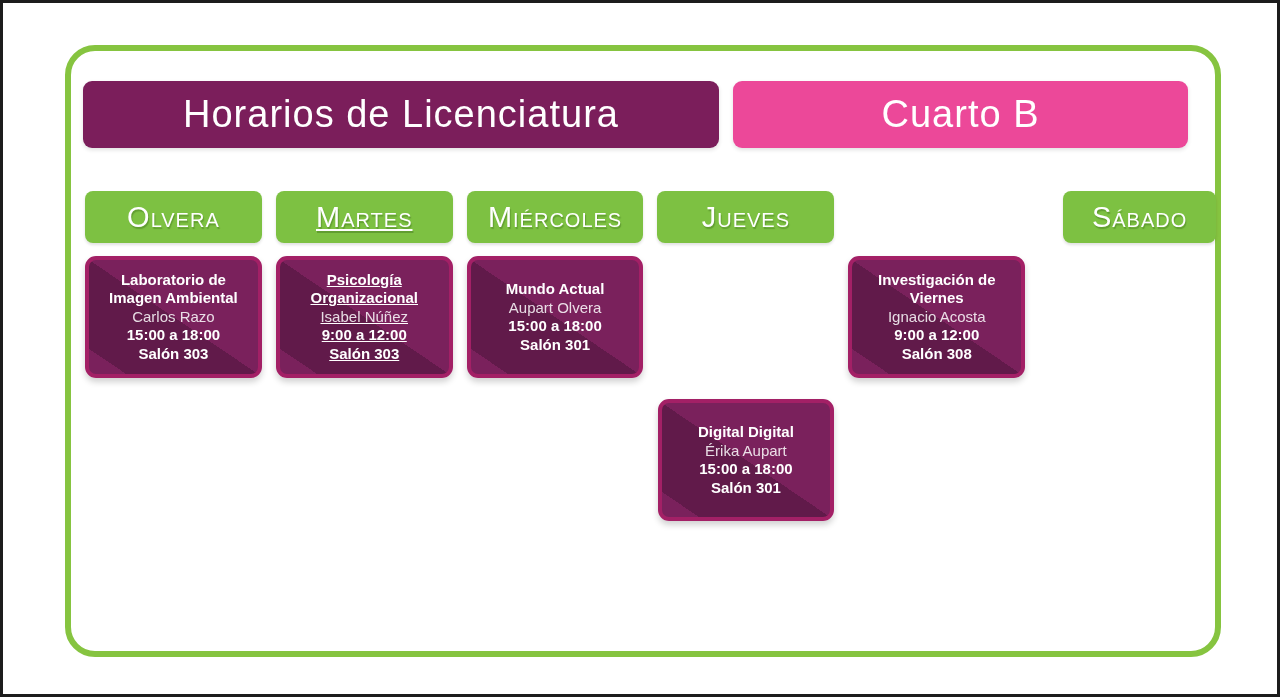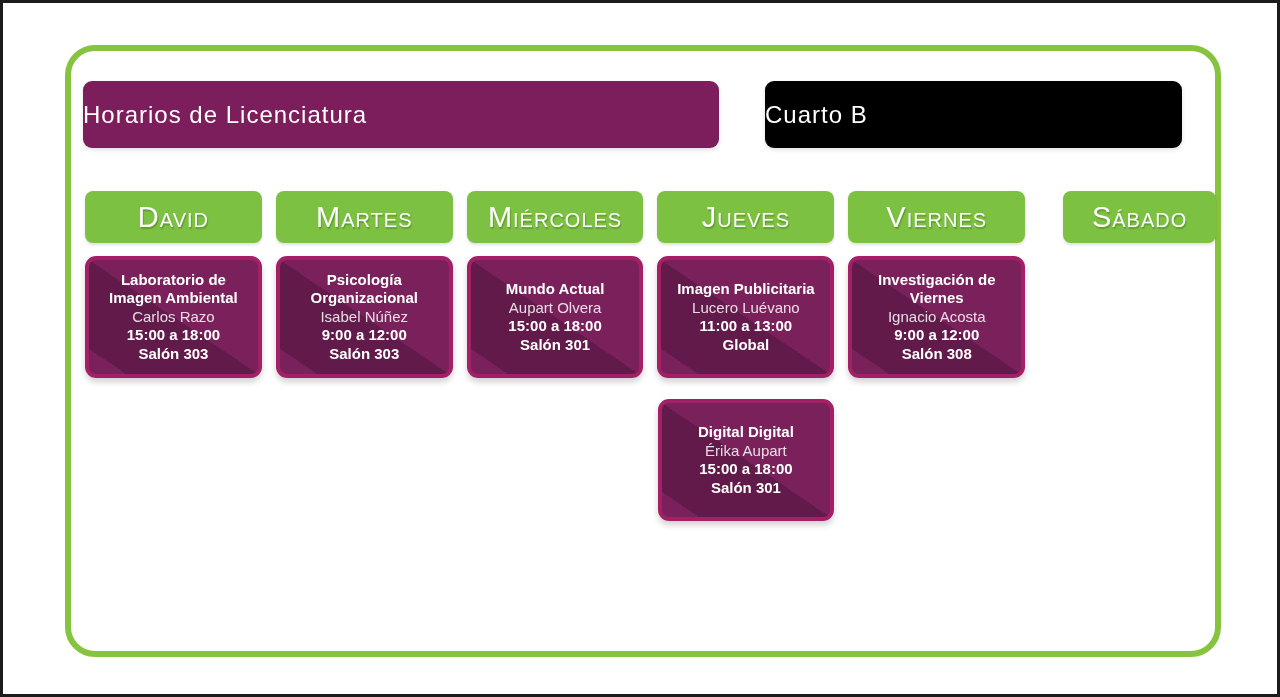--- a/index.html
+++ b/index.html
@@ -24,27 +24,28 @@
     background: #ffffff;
   }
 
   .title-bar {
     position: absolute;
     top: 78px;
     height: 67px;
     border-radius: 9px;
     display: flex;
     align-items: center;
+    justify-content: center;
     color: #ffffff;
-    font-size: 24px;
+    font-size: 38px;
     letter-spacing: 1px;
     box-shadow: 0 2px 4px rgba(0,0,0,0.12);
   }
   .title-purple { left: 80px; width: 636px; background: #7b1e5b; }
-  .title-gray   { left: 762px; width: 417px; background: #000000; }
+  .title-gray   { left: 730px; width: 455px; background: #ec4899; }
 
   .row {
     position: absolute;
     left: 82px;
     width: 1131px;
     display: grid;
     grid-template-columns: repeat(6, 1fr);
     column-gap: 14px;
   }
   .row-days   { top: 188px; }
@@ -83,54 +84,51 @@
     padding: 4px 8px;
     font-size: 15px;
     line-height: 18.5px;
   }
   .class-card .subject { font-weight: bold; }
   .class-card .teacher { font-weight: normal; color: rgba(255,255,255,0.85); }
   .class-card .time    { font-weight: bold; }
   .class-card .room    { font-weight: bold; }
 
   .col1 { grid-column: 1; }
-  .col2 { grid-column: 2; }
+  .col2 { grid-column: 2; text-decoration: underline; }
   .col3 { grid-column: 3; }
   .col4 { grid-column: 4; }
   .col5 { grid-column: 5; }
   .col6 { grid-column: 6; margin-left: 24px; }
 </style>
 </head>
 <body>
 
 <div class="screen">
   <div class="board-frame"></div>
 
   <div class="title-bar title-purple">
     <span>Horarios de Licenciatura</span>
   </div>
   <div class="title-bar title-gray">
     <span>Cuarto B</span>
   </div>
 
   <div class="row row-days">
     <div class="day-tab col1">
-      <span>David</span>
+      <span>Olvera</span>
     </div>
     <div class="day-tab col2">
       <span>Martes</span>
     </div>
     <div class="day-tab col3">
       <span>Miércoles</span>
     </div>
     <div class="day-tab col4">
       <span>Jueves</span>
-    </div>
-    <div class="day-tab col5">
-      <span>Viernes</span>
     </div>
     <div class="day-tab col6">
       <span>Sábado</span>
     </div>
   </div>
 
   <div class="row row-cards1">
     <div class="class-card col1">
       <div class="subject">Laboratorio de Imagen Ambiental</div>
       <div class="teacher">Carlos Razo</div>
@@ -142,26 +140,20 @@
       <div class="teacher">Isabel Núñez</div>
       <div class="time">9:00 a 12:00</div>
       <div class="room">Salón 303</div>
     </div>
     <div class="class-card col3">
       <div class="subject">Mundo Actual</div>
       <div class="teacher">Aupart Olvera</div>
       <div class="time">15:00 a 18:00</div>
       <div class="room">Salón 301</div>
     </div>
-    <div class="class-card col4">
-      <div class="subject">Imagen Publicitaria</div>
-      <div class="teacher">Lucero Luévano</div>
-      <div class="time">11:00 a 13:00</div>
-      <div class="room">Global</div>
-    </div>
     <div class="class-card col5">
       <div class="subject">Investigación de Viernes</div>
       <div class="teacher">Ignacio Acosta</div>
       <div class="time">9:00 a 12:00</div>
       <div class="room">Salón 308</div>
     </div>
   </div>
 
   <div class="row row-cards2">
     <div class="class-card col4">

